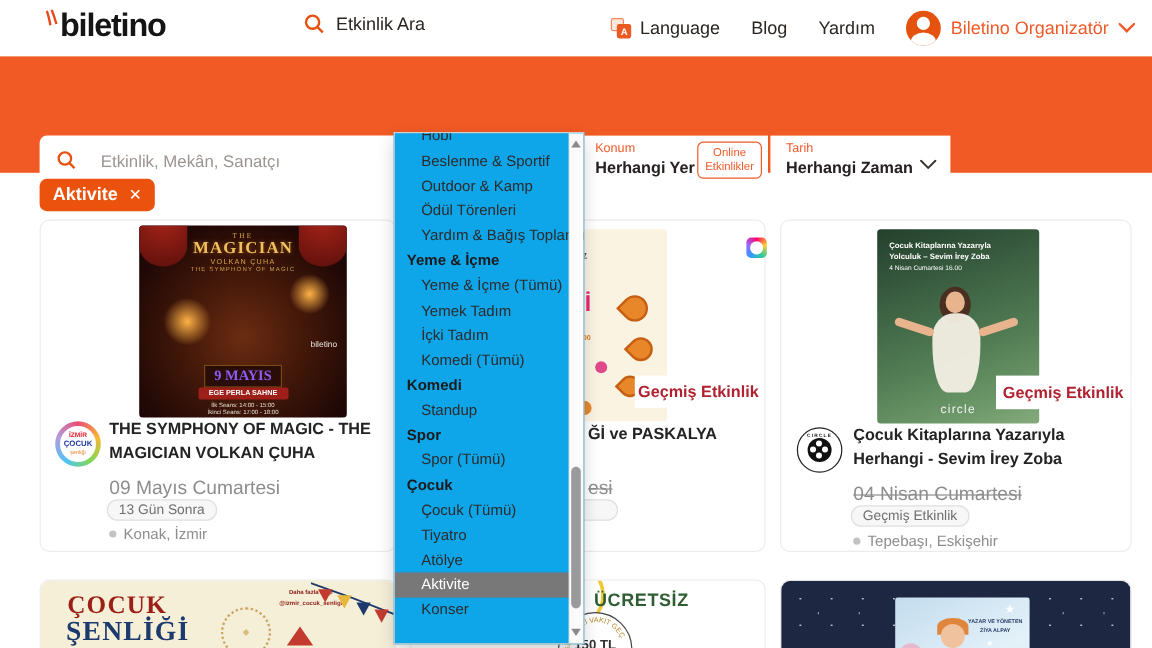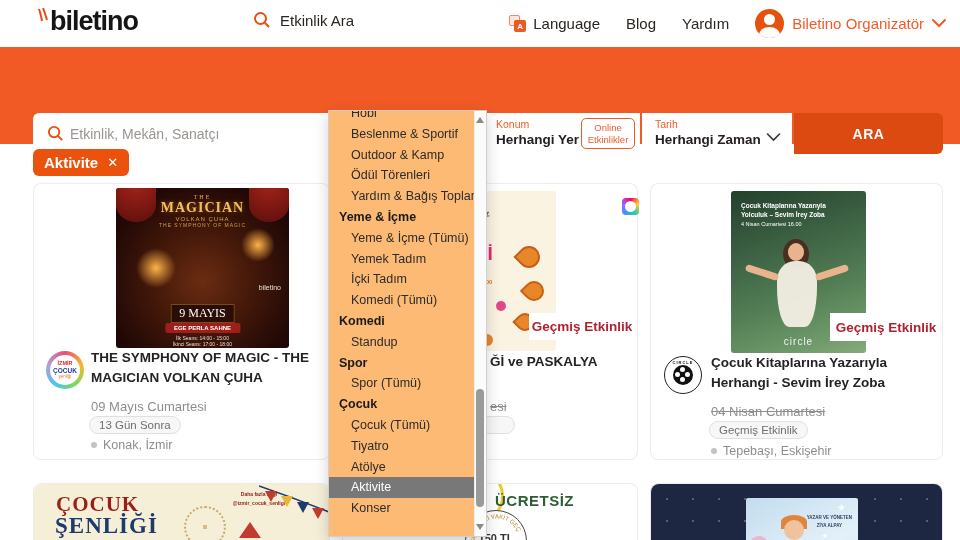--- a/index.html
+++ b/index.html
@@ -22,21 +22,21 @@
   .account{display:flex;align-items:center;gap:8px;cursor:pointer}
   .avatar{width:29px;height:29px;border-radius:50%;background:#e4520e;position:relative;overflow:hidden}
   .avatar::before{content:"";position:absolute;left:9px;top:5px;width:11px;height:11px;border-radius:50%;background:#fff}
   .avatar::after{content:"";position:absolute;left:4px;top:18px;width:21px;height:16px;border-radius:50%;background:#fff}
   .account-name{font-size:15px;color:#f05a28}
 
   
   .orange-bar{position:absolute;left:0;top:47px;width:960px;height:97px;background:#f15a24}
   .search-group{position:absolute;left:33px;top:66px;height:41px;display:flex;gap:2px}
   .sg-field{background:#fff;position:relative;height:41px}
-  .f-keyword{width:297px;border-radius:6px 0 0 6px;display:flex;align-items:center;padding-left:14px;gap:6px}
+  .f-keyword{width:297px;border-radius:6px 0 0 6px;display:flex;align-items:center;padding-left:14px;gap:20px}
   .f-keyword input{border:none;outline:none;font-size:14px;color:#333;width:230px;font-family:"Liberation Sans",sans-serif}
   .f-keyword input::placeholder{color:#9b9490}
   .f-select{cursor:pointer}
   .f-label{position:absolute;left:13px;top:5px;font-size:10.5px;color:#f05a28}
   .f-value{position:absolute;left:13px;bottom:7px;font-size:13.5px;font-weight:bold;color:#262120;white-space:nowrap}
   .f-chevron{position:absolute;right:11px;bottom:12px}
   .f-category{width:149px}
   .f-location{width:157px}
   .online-badge{position:absolute;right:5px;top:5px;width:54px;height:31px;border:1px solid #f05a28;border-radius:5px;color:#f05a28;font-size:9.5px;line-height:1.2;display:flex;flex-direction:column;align-items:center;justify-content:center;background:#fff;cursor:pointer}
   .f-date{width:150px}
@@ -47,21 +47,21 @@
   .chip b{font-size:15px;font-weight:bold}
   .chip .x{font-size:13px;cursor:pointer}
 
   
   .card{position:absolute;background:#fff;border:1px solid #ececec;border-radius:8px;cursor:pointer}
   .r1{top:183px;height:277px}
   .c1{left:33px;width:297px}.c2{left:342px;width:296px}.c3{left:650px;width:293px}
   .r2{top:483px;height:120px}
   .poster{position:absolute;overflow:hidden;border-radius:3px}
   .ev-title{position:absolute;font-size:13.5px;font-weight:600;color:#232323;line-height:1.5}
-  .ev-date{position:absolute;font-size:13px;color:#8d8d8d}
+  .ev-date{position:absolute;font-size:16px;color:#8d8d8d}
   .strike{text-decoration:line-through}
   .ev-badge{position:absolute;height:18px;line-height:16px;padding:0 9px;border:1px solid #e0e0e0;background:#f7f7f7;border-radius:9px;font-size:11.5px;color:#6f6f6f;white-space:nowrap}
   .ev-loc{position:absolute;font-size:12.5px;color:#8d8d8d;display:flex;align-items:center;gap:6px}
   .loc-dot{width:6px;height:6px;border-radius:50%;background:#c3c3c3}
   .past-strip{position:absolute;background:#fff;display:flex;align-items:center;justify-content:center;font-size:13.5px;font-weight:bold;color:#b02230;z-index:5}
 
   
   .org-logo1{position:absolute;left:12px;top:167px;width:38px;height:38px;border-radius:50%;background:conic-gradient(#e94e77,#f7b733,#7ed957,#4fc3f7,#b39ddb,#e94e77);display:flex;align-items:center;justify-content:center}
   .org-logo1 .inner{width:30px;height:30px;border-radius:50%;background:#fff;text-align:center;padding-top:5px}
   .org-logo1 .l1{font-size:5.5px;font-weight:bold;color:#e02430;line-height:1.2}
@@ -74,21 +74,21 @@
 
   
   .p-magician{left:82px;top:4px;width:173px;height:160px;background:radial-gradient(circle at 50% 58%,#6b2c12 0%,#431809 40%,#200806 78%,#14040b 100%);text-align:center;color:#e9b24a}
   .curtain{position:absolute;top:0;width:40px;height:34px;background:radial-gradient(circle at 50% -10%,#a32318,#5d0f0c);border-radius:0 0 60% 60%}
   .curtain.l{left:0}.curtain.r{right:0}
   .pm-the{font-size:6px;letter-spacing:2px;margin-top:6px;font-family:"Liberation Serif",serif}
   .pm-title{font-size:14px;font-weight:bold;font-family:"Liberation Serif",serif;letter-spacing:1px;color:#eec15c;text-shadow:0 0 4px #8a4a10}
   .pm-sub{font-size:6px;color:#d8a649;letter-spacing:1px}
   .pm-tag{font-size:5px;color:#caa04c;letter-spacing:1px}
   .pm-wm{position:absolute;right:8px;top:96px;font-size:7px;color:#e9e2da}
-  .pm-date{position:absolute;left:50%;transform:translateX(-50%);top:116px;background:#2a0d06;border:1px solid #7a4a16;padding:1px 8px;font-size:12px;font-weight:normal;color:#ffffff;font-family:"Liberation Serif",serif}
+  .pm-date{position:absolute;left:50%;transform:translateX(-50%);top:116px;background:#2a0d06;border:1px solid #7a4a16;padding:1px 8px;font-size:12px;font-weight:bold;color:#8b5cf6;font-family:"Liberation Serif",serif}
   .pm-venue{position:absolute;left:50%;transform:translateX(-50%);top:135px;background:#9e1f1a;color:#fff;font-size:6px;font-weight:bold;padding:2px 9px;border-radius:2px;white-space:nowrap}
   .pm-seans{position:absolute;left:0;width:100%;font-size:5px;color:#e6ded2}
   .pm-s1{top:147px}.pm-s2{top:153px}
   .pm-glow{position:absolute;border-radius:50%;background:radial-gradient(circle,#ffb347 0%,rgba(255,120,40,0) 70%)}
 
   
   .p-bahar{left:83px;top:7px;width:130px;height:160px;background:#fbf3e2}
   .pb-free{position:absolute;left:24px;top:22px;font-size:6.5px;font-weight:bold;color:#3d3d3d;letter-spacing:1px;transform:rotate(-8deg)}
   .pb-t1{position:absolute;left:20px;top:32px;font-size:19px;font-weight:bold;color:#e82878}
   .pb-t2{position:absolute;left:16px;top:52px;font-size:19px;font-weight:bold;color:#e82878}
@@ -125,21 +125,21 @@
   .pe-price{position:absolute;left:122px;top:48px;width:62px;text-align:center;font-size:11px;font-weight:bold;color:#333}
   .p-space{left:0;top:0;width:100%;height:100%;border-radius:8px 8px 0 0;background:#1e2742;background-image:radial-gradient(#ffffff 0.7px,transparent 0.8px),radial-gradient(#aab6d8 0.6px,transparent 0.7px);background-size:26px 22px,34px 30px;background-position:3px 4px,14px 12px}
   .ps-panel{position:absolute;left:95px;top:14px;width:112px;height:106px;background:linear-gradient(150deg,#c3dcee 0%,#e3f1f9 55%,#cfe6f2 100%);border-radius:2px}
   .ps-credit{position:absolute;right:6px;top:16px;text-align:center;font-size:4.5px;font-weight:bold;color:#2a3c66;line-height:1.8}
   .ps-head{position:absolute;left:38px;top:22px;width:20px;height:20px;border-radius:50%;background:#f0c29e}
   .ps-hairarc{position:absolute;left:35px;top:17px;width:26px;height:14px;border-radius:50% 50% 0 0;background:#e0863c}
   .ps-star{position:absolute;color:#fff;font-size:10px}
   .ps-balloon{position:absolute;border-radius:50%}
 
   
-  .dropdown{position:absolute;left:328px;top:110px;width:159px;height:427px;background:#fdba74;border:1px solid #cfcfcf;box-shadow:0 6px 14px rgba(0,0,0,.18);z-index:60;overflow:hidden}
+  .dropdown{position:absolute;left:328px;top:110px;width:159px;height:427px;background:#0ea5e9;border:1px solid #cfcfcf;box-shadow:0 6px 14px rgba(0,0,0,.18);z-index:60;overflow:hidden}
   .dd-list{position:absolute;left:0;top:-8px;width:146px}
   .dd-item{height:20.8px;line-height:20.8px;font-size:12.5px;color:#2b2b2b;padding-left:22px;white-space:nowrap;cursor:pointer}
   .dd-item.header{font-weight:bold;padding-left:10px;color:#1a1a1a;cursor:default}
   .dd-item.selected{background:#787878;color:#fff;width:147px}
   .dd-scrollbar{position:absolute;right:0;top:0;width:12px;height:100%;background:#fbfbfb;border-left:1px solid #eee}
   .dd-arrow{position:absolute;right:2px;width:0;height:0;border-left:4px solid transparent;border-right:4px solid transparent}
   .dd-up{top:6px;border-bottom:6px solid #8a8a8a}
   .dd-down{bottom:6px;border-top:6px solid #8a8a8a}
   .dd-thumb{position:absolute;right:2px;top:278px;width:8px;height:118px;background:#9a9a9a;border-radius:4px;cursor:pointer}
 </style>
@@ -218,21 +218,20 @@
       </div>
 
       <div class="sg-field f-select f-date">
         <span class="f-label">Tarih</span>
         <span class="f-value">Herhangi Zaman</span>
         <svg class="f-chevron" width="15" height="9" viewBox="0 0 14 9">
           <path d="M1 1 L7 7 L13 1" stroke="#3a3431" stroke-width="1.6" fill="none" stroke-linecap="round"></path>
         </svg>
       </div>
 
-      <button class="ara-btn">ARA</button>
     </div>
   </div>
 
   <div class="chip">
     <b>Aktivite</b>
     <span class="x">✕</span>
   </div>
 
   <div class="card r1 c1">
     <div class="poster p-magician">

